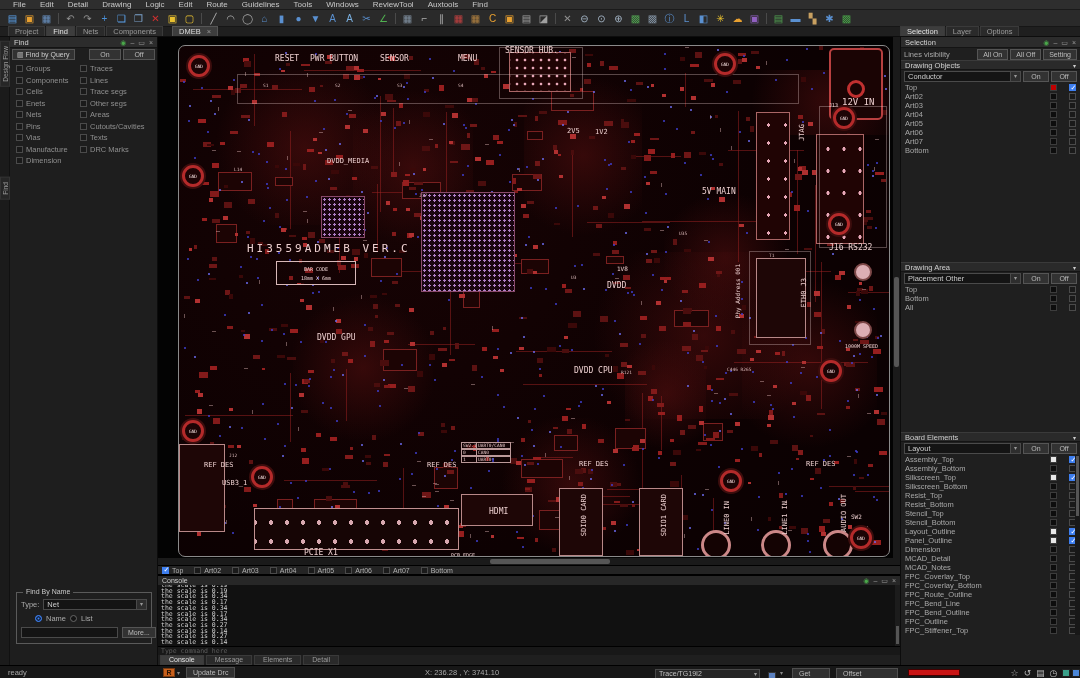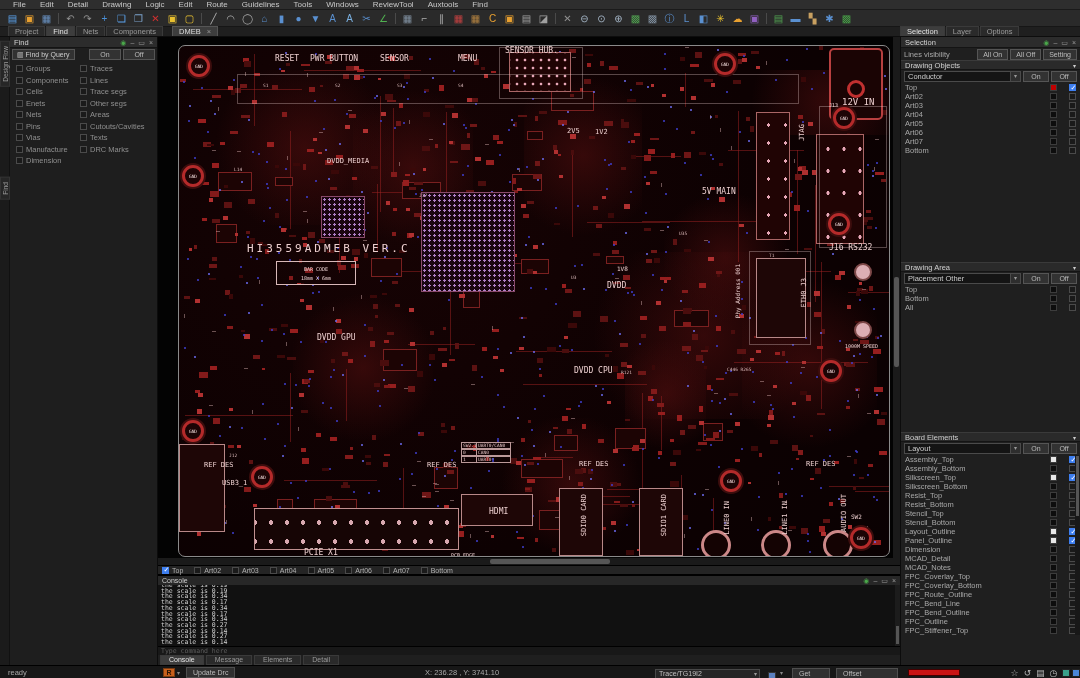--- a/index.html
+++ b/index.html
@@ -303,20 +303,40 @@
             <div class="fitem">
               <span class="chk"></span>
               <span>Texts</span>
             </div>
             <div class="fitem">
               <span class="chk"></span>
               <span>DRC Marks</span>
             </div>
           </div>
         </div>
+      <div class="fbn">
+        <div class="fbn-leg">Find By Name</div>
+        <div class="fbn-row">
+          <span>Type:</span>
+          <span class="dd">
+            <span>Net</span>
+            <span class="ar">▾</span>
+            </span>
+        </div>
+        <div class="fbn-row" style="padding-left:14px">
+          <span class="radio on"></span>
+          <span>Name</span>
+          <span class="radio"></span>
+          <span>List</span>
+        </div>
+        <div class="fbn-row" style="margin-bottom:0">
+          <input value="" style="">
+          <span class="btn">More...</span>
+        </div>
+      </div>
     </div>
 
     <div class="center">
       <div class="canvas">
         <div class="board" id="board">
             <div style="position: absolute; inset: 0px; z-index: 5;">
               <div style="position:absolute;left:390.71743874810636px;top:206.21365713886917px;width:267.54247456789017px;height:167.1574466302991px;background:radial-gradient(circle,rgba(90,16,16,.5),transparent 70%);"></div>
               <div style="position:absolute;left:113.62903418485075px;top:242.23256940487772px;width:140.11015875265002px;height:159.95914462953806px;background:radial-gradient(circle,rgba(90,16,16,.5),transparent 70%);"></div>
               <div style="position:absolute;left:562.5585214002058px;top:217.26584534626454px;width:134.98322152998298px;height:201.12941335886717px;background:radial-gradient(circle,rgba(90,16,16,.5),transparent 70%);"></div>
               <div style="position:absolute;left:484.72941723885015px;top:141.2206961773336px;width:123.3958443487063px;height:140.1167180389166px;background:radial-gradient(circle,rgba(90,16,16,.5),transparent 70%);"></div>

